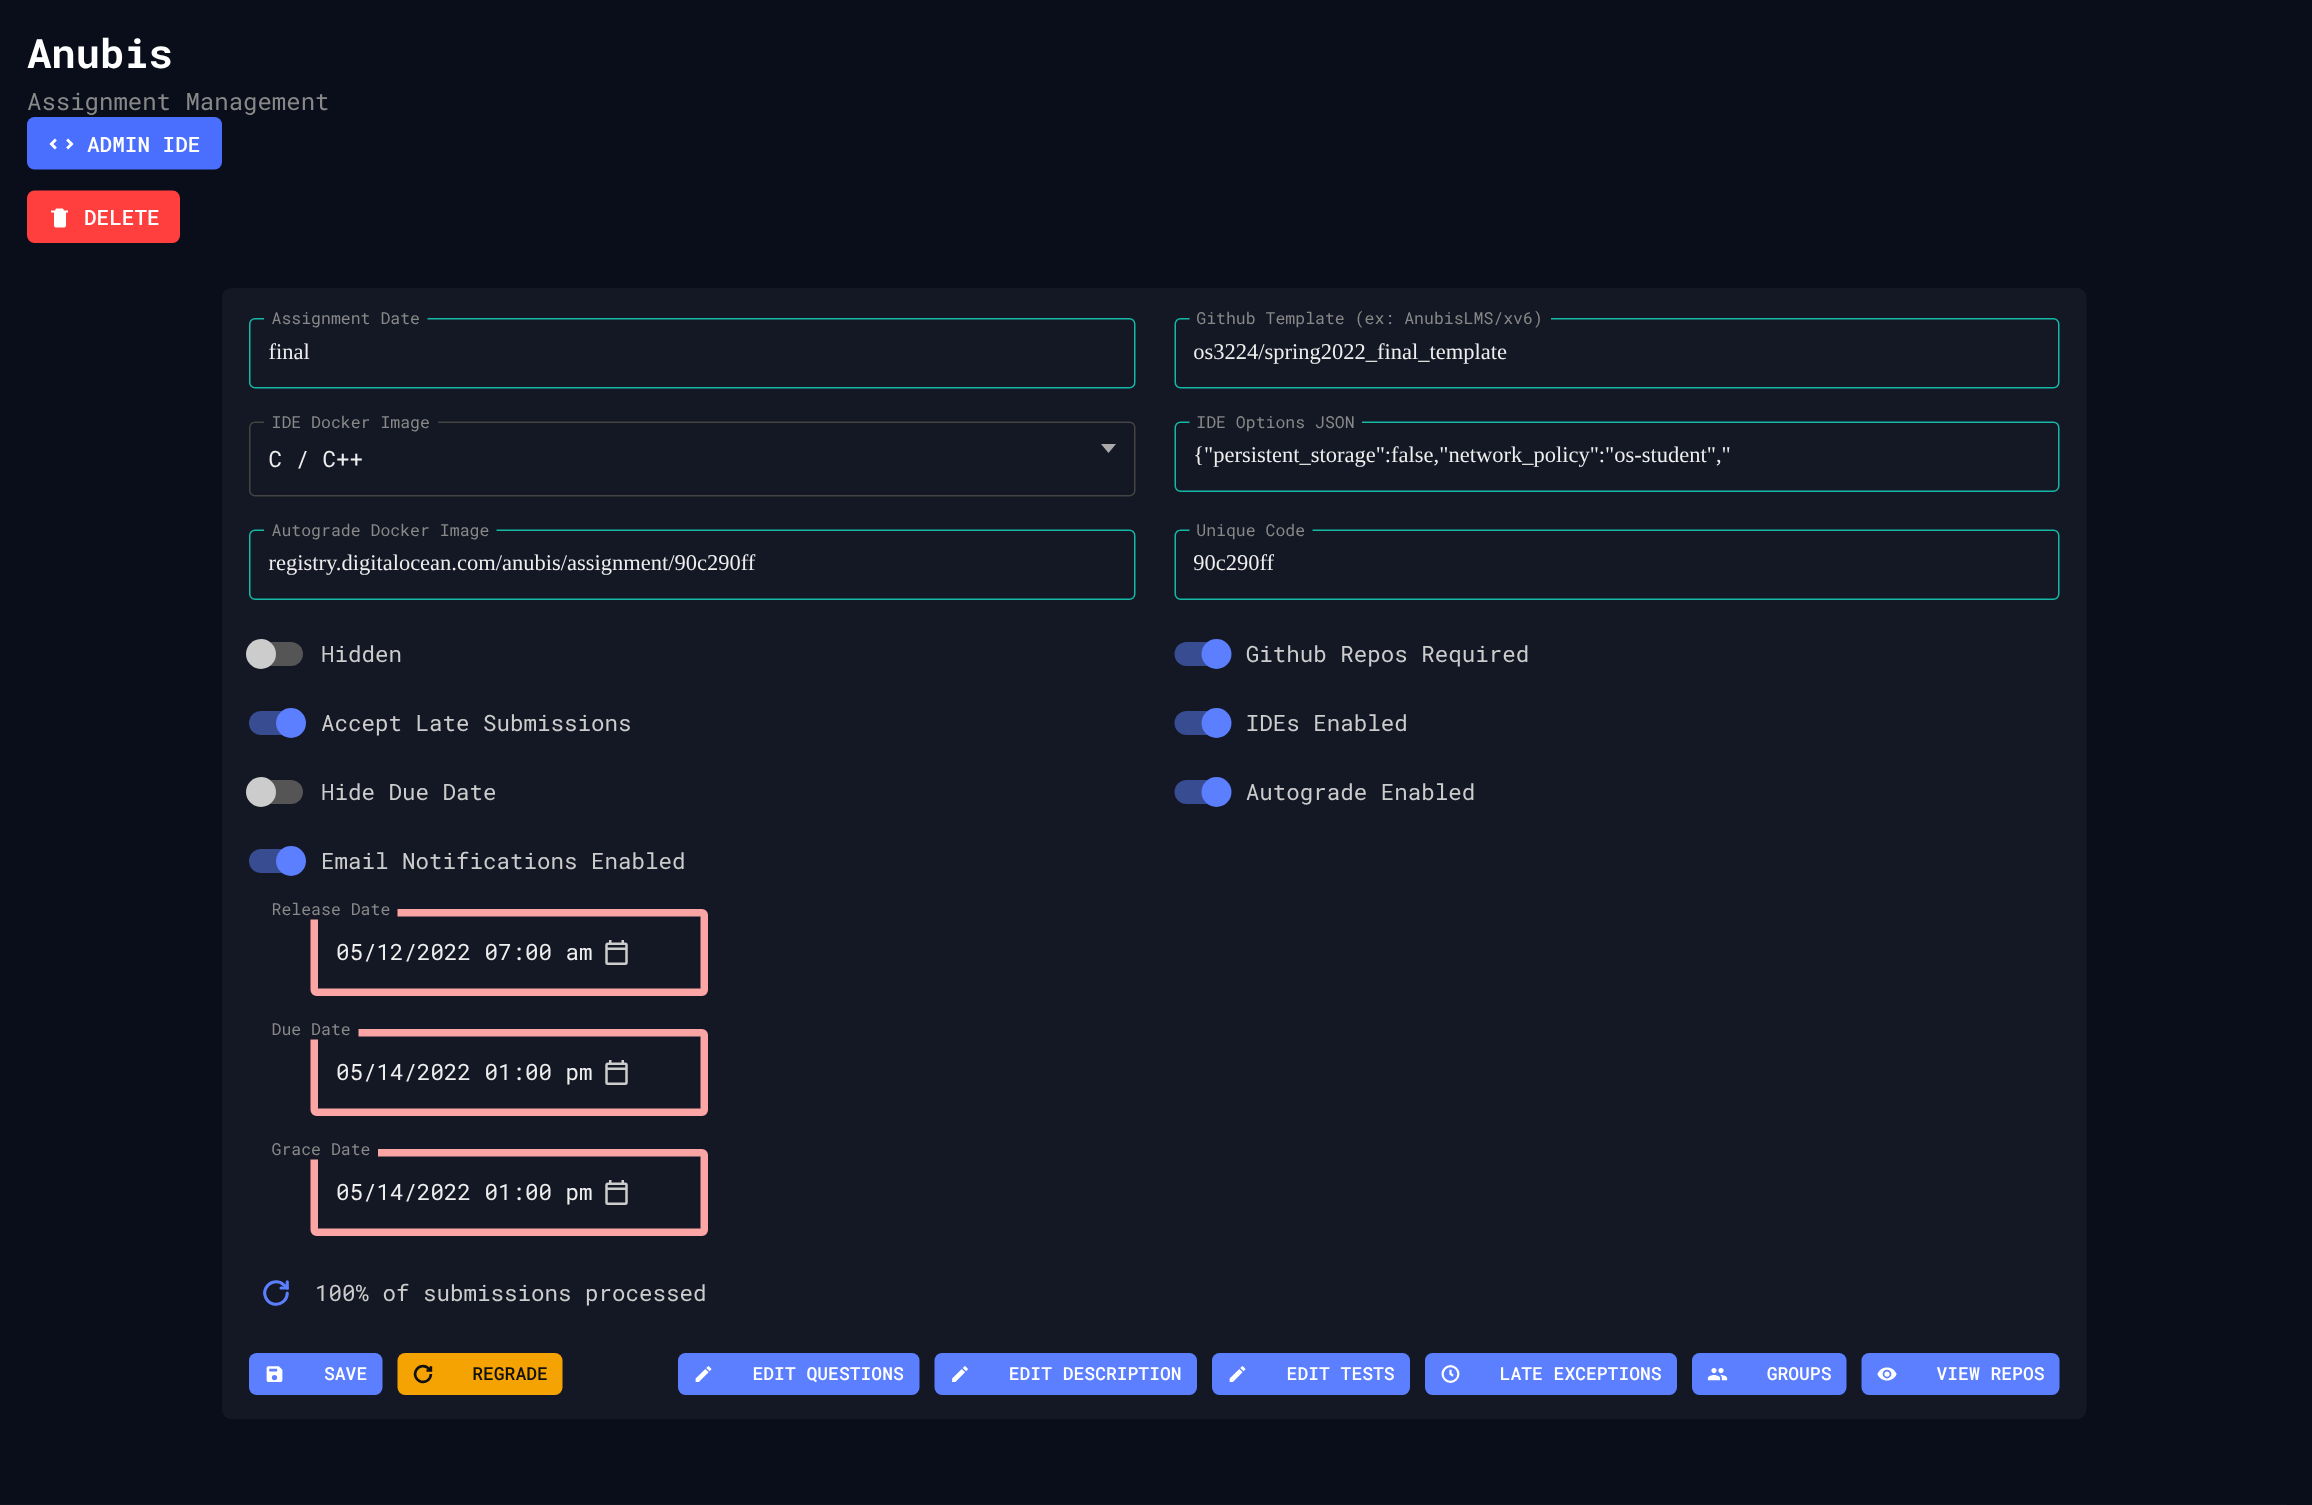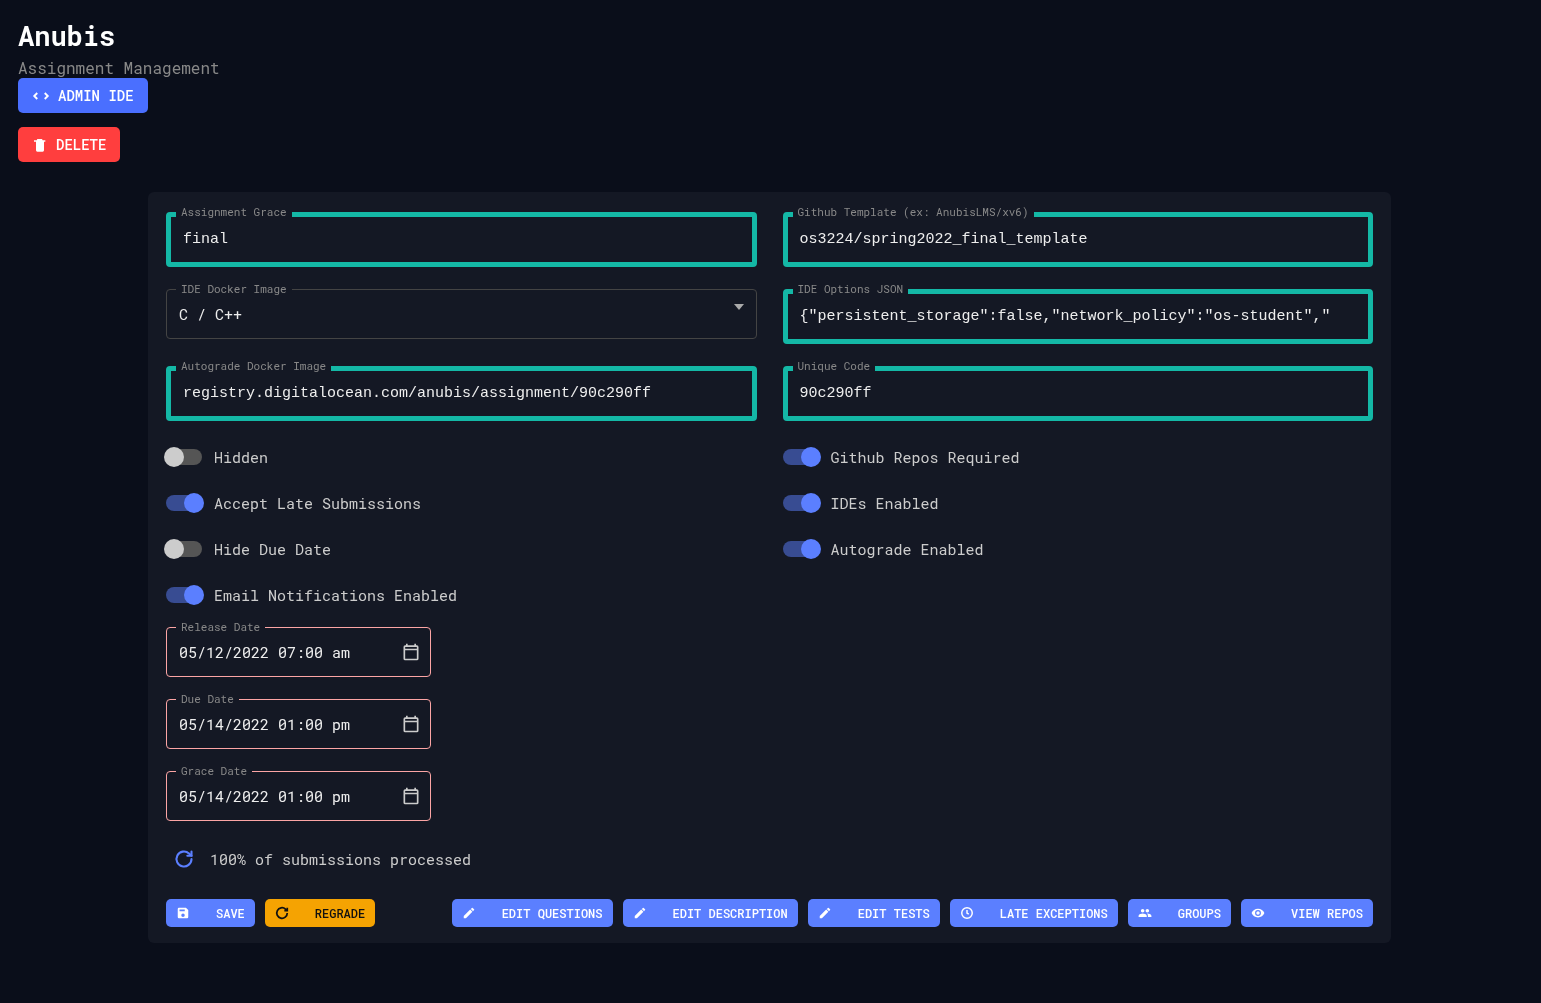--- a/index.html
+++ b/index.html
@@ -64,25 +64,25 @@
     top: -8px;
     left: 10px;
     background: #141824;
     padding: 0 5px;
     font-size: 11px;
     color: #888;
   }
   .field-input {
     width: 100%;
     background: transparent;
-    border: 5px solid #14b8a6;
+    border: 1px solid #14b8a6;
     border-radius: 4px;
     padding: 14px 12px;
     color: #eee;
-    font-family: Liberation Mono, monospace;
+    font-family: Liberation Serif, serif;
     font-size: 15px;
     outline: none;
   }
   .field-select {
     width:100%;
     background: transparent;
     border: 1px solid #444;
     border-radius: 4px;
     padding: 14px 12px;
     color: #eee;
@@ -114,26 +114,27 @@
   .switch.off { background:#555;}
   .switch.off .knob { left:-2px; background:#ccc;}
   .switch.on { background: rgba(91,127,255,0.5);}
   .switch.on .knob { right:-2px; background:#5b7fff;}
   
   .dates { margin-top: 22px; display:flex; flex-direction:column; gap:22px; width: 265px;}
   .date-field { position:relative;}
   .date-input {
     width:100%;
     background:transparent;
-    border:1px solid #fca5a5;
+    border:5px solid #fca5a5;
     border-radius:4px;
     padding: 14px 40px 14px 12px;
     color:#eee;
     font-family:inherit;
     font-size:15px;
+    margin-left:41px;
   }
   .cal-icon {
     position:absolute; right:10px; top:50%; transform:translateY(-50%);
     width:20px;height:20px; color:#ccc;
   }
   
   .status-row {
     display:flex; align-items:center; gap:16px;
     margin-top: 28px;
     padding-left: 8px;
@@ -175,21 +176,21 @@
         </svg>
     </span>
     <span>DELETE</span>
   </button>
 </div>
 
 <div class="card">
 
   <div class="form-grid">
     <div class="field">
-      <span class="field-label">Assignment Grace</span>
+      <span class="field-label">Assignment Date</span>
       <input class="field-input" value="final" style="">
     </div>
     <div class="field">
       <span class="field-label">Github Template (ex: AnubisLMS/xv6)</span>
       <input class="field-input" value="os3224/spring2022_final_template" style="">
     </div>
 
     <div class="field">
       <span class="field-label">IDE Docker Image</span>
       <div class="field-select">

